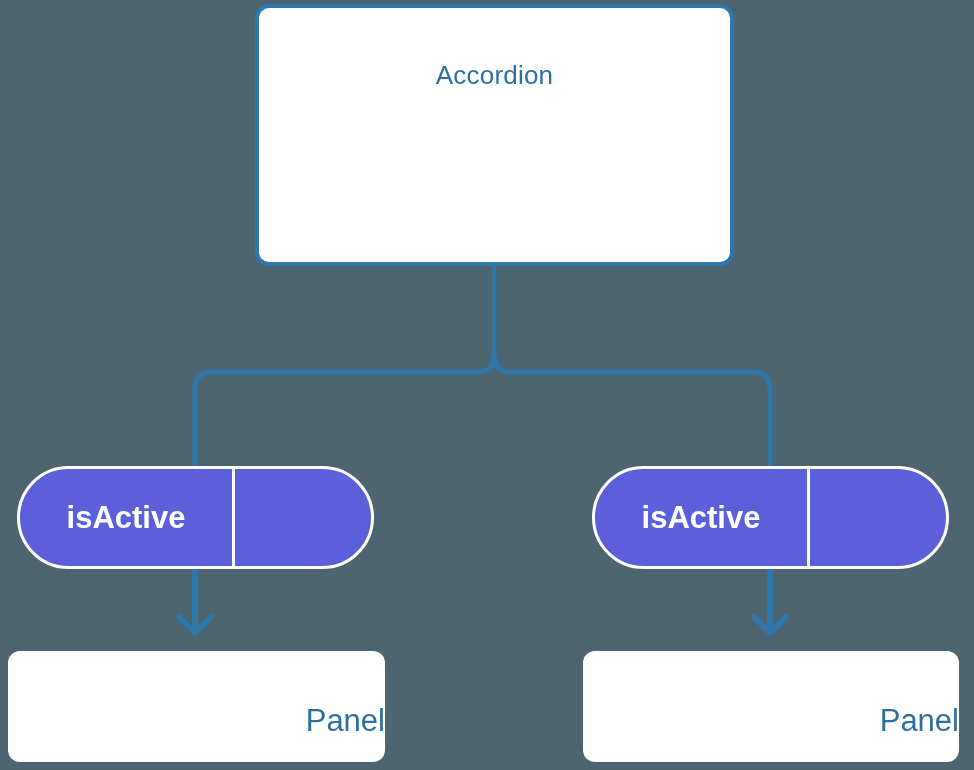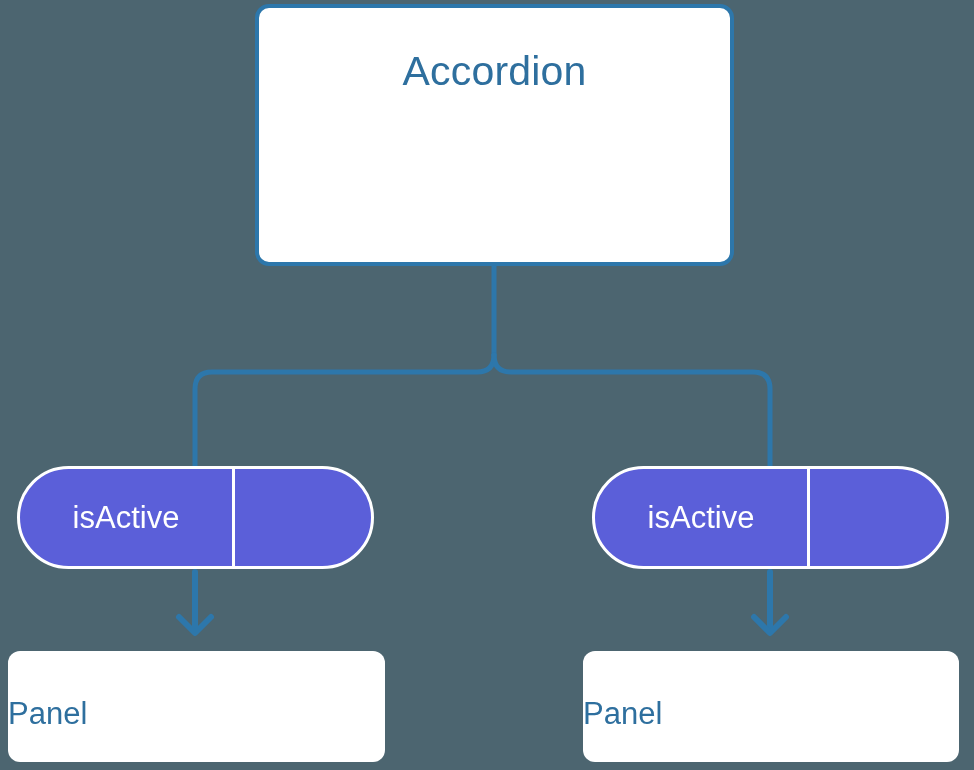--- a/index.html
+++ b/index.html
@@ -50,40 +50,40 @@
     white-space: nowrap;
   }
 
   #accordion-box {
     left: 255px;
     top: 4px;
     width: 479px;
     height: 262px;
   }
   #accordion-title {
-    top: 40px;
-    font-size: 41px;
+    top: 52px;
+    font-size: 26px;
   }
 
   .panel-box {
     position: absolute;
     background: #ffffff;
     border-radius: 12px;
     box-sizing: border-box;
     top: 651px;
     height: 111px;
   }
   #panel-box-left  { left: 8px;   width: 377px; }
   #panel-box-right { left: 583px; width: 376px; }
   .panel-title {
     position: absolute;
     left: 0;
-    top: 45px;
+    top: 52px;
     width: 100%;
-    text-align: left;
+    text-align: right;
     color: #2e6f9e;
     font-size: 31px;
     white-space: nowrap;
   }
 
   
   .pill {
     position: absolute;
     display: flex;
     align-items: stretch;
@@ -128,20 +128,21 @@
     height: 103px;
     font-size: 33px;
   }
   #pill-active-index .pill-key { width: 280px; }
   #pill-active-index .pill-val { flex: 1; }
 
   .pill-isactive {
     top: 466px;
     height: 103px;
     font-size: 31px;
+    font-weight: bold;
   }
   #pill-isactive-left  { left: 17px;  width: 357px; }
   #pill-isactive-right { left: 592px; width: 357px; }
   .pill-isactive .pill-key { width: 215px; }
   .pill-isactive .pill-val { flex: 1; }
 </style>
 </head>
 <body>
 
 <div id="stage">

